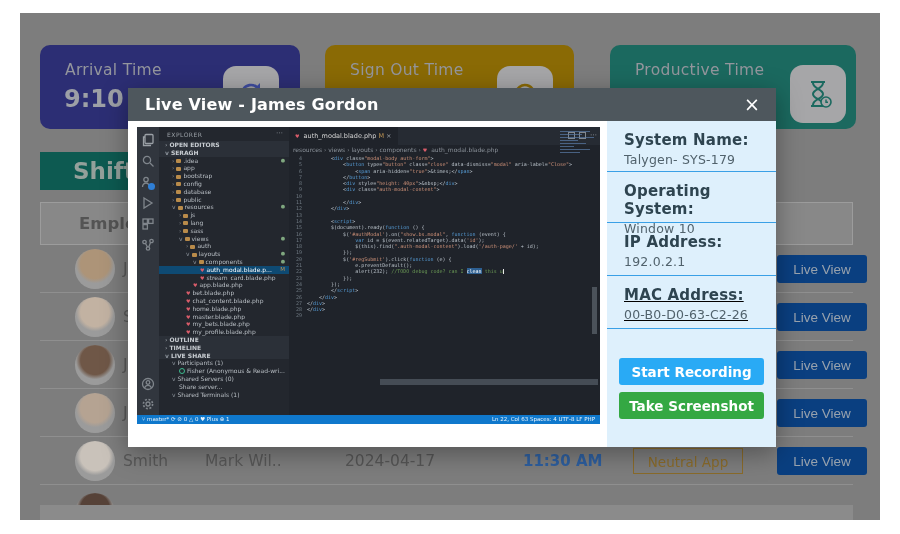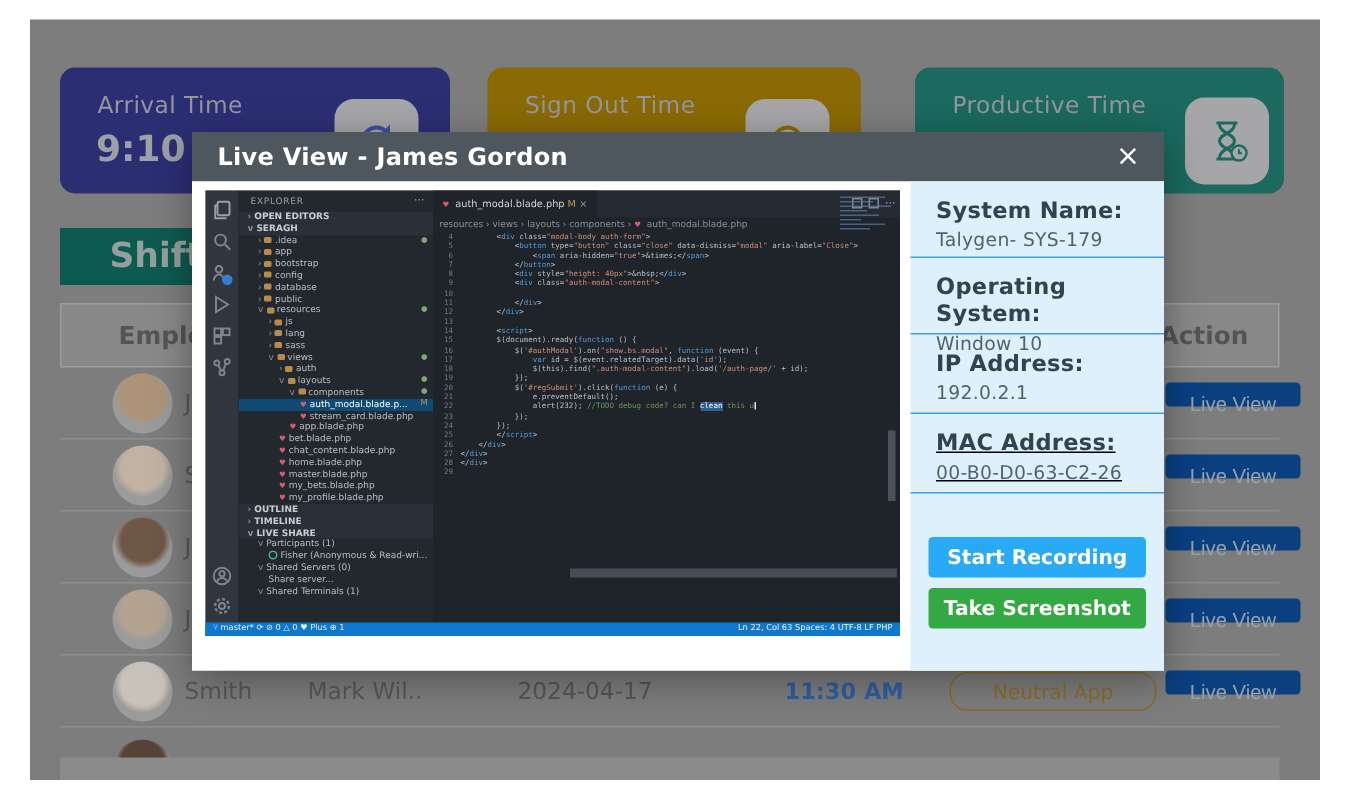--- a/index.html
+++ b/index.html
@@ -18,22 +18,22 @@
   #thead{left:20px;top:189px;width:813px;height:43px;background:#888888;border:1px solid #9c9c9c;box-sizing:border-box;}
   #thead .h1{position:absolute;left:38px;top:0;line-height:41px;font-size:16.5px;font-weight:600;color:#545454;}
   #thead .h2{position:absolute;left:732px;top:0;line-height:41px;font-size:16.5px;font-weight:600;color:#545454;}
   #tbody{left:20px;top:232px;width:813px;height:275px;}
   .trow{position:relative;width:100%;height:48px;border-bottom:1px solid #8f8f8f;box-sizing:border-box;}
   .avatar{position:absolute;left:35px;top:4px;width:40px;height:40px;border-radius:50%;}
   .tname{position:absolute;left:83px;top:0;line-height:48px;font-size:15.5px;color:#585858;}
   .tman{position:absolute;left:165px;top:0;line-height:48px;font-size:15.5px;color:#585858;}
   .tdate{position:absolute;left:305px;top:0;line-height:48px;font-size:15.5px;color:#565656;}
   .ttime{position:absolute;left:483px;top:0;line-height:48px;font-size:15px;font-weight:600;color:#2e5f9f;}
-  .tbadge{position:absolute;left:593px;top:11px;width:138px;height:26px;border:1.5px solid #8a6b2a;border-radius:12px;color:#8a6b2a;font-size:13.5px;text-align:center;line-height:26px;box-sizing:border-box;background:transparent;}
-  .tbtn{position:absolute;left:737px;top:10px;width:90px;height:16px;background:#0a3f80;border:none;border-radius:3px;color:#98a2ad;font-size:13.5px;text-align:center;line-height:28px;}
+  .tbadge{position:absolute;left:593px;top:11px;width:110px;height:26px;border:1.5px solid #8a6b2a;border-radius:0;color:#8a6b2a;font-size:13.5px;text-align:center;line-height:26px;box-sizing:border-box;background:transparent;}
+  .tbtn{position:absolute;left:737px;top:10px;width:90px;height:28px;background:#0a3f80;border:none;border-radius:3px;color:#98a2ad;font-size:13.5px;text-align:center;line-height:28px;}
   #bottom-strip{left:20px;top:492px;width:813px;height:15px;background:#8b8b8b;}
   
   #modal{left:128px;top:88px;width:648px;height:359px;background:#ffffff;box-shadow:0 6px 24px rgba(0,0,0,.35);}
   #modal-header{position:absolute;left:0;top:0;width:100%;height:33px;background:#4e575d;}
   #modal-title{position:absolute;left:17px;top:0;line-height:33px;font-size:16px;font-weight:600;color:#ffffff;letter-spacing:.2px;}
   #modal-close{position:absolute;right:16px;top:0;line-height:33px;font-size:19px;color:#ffffff;cursor:pointer;}
   #modal-body{position:absolute;left:0;top:33px;width:100%;height:326px;background:#ffffff;}
   #shot-timestamp{position:absolute;left:12px;top:308px;font-size:13.5px;color:#2f2f2f;letter-spacing:.4px;}
   
   #info-panel{position:absolute;left:479px;top:0;width:169px;height:326px;background:#def0fc;box-sizing:border-box;}
@@ -119,21 +119,20 @@
         </div>
       </div>
     </div>
 
   <div id="section-bar" class="abs">
     <span>Shift T</span>
   </div>
 
   <div id="thead" class="abs">
     <span class="h1">Employee</span>
-    <span class="h2">Action</span>
   </div>
 
   <div id="tbody" class="abs">
       <div class="trow">
         <div class="avatar" style="background: radial-gradient(circle at 50% 38%, rgb(173, 148, 120) 0px, rgb(173, 148, 120) 45%, rgb(155, 155, 155) 60%);"></div>
         <span class="tname">Ja</span>
         <button class="tbtn">Live View</button>
       </div>
       <div class="trow">
         <div class="avatar" style="background: radial-gradient(circle at 50% 38%, rgb(194, 178, 162) 0px, rgb(194, 178, 162) 45%, rgb(155, 155, 155) 60%);"></div>

